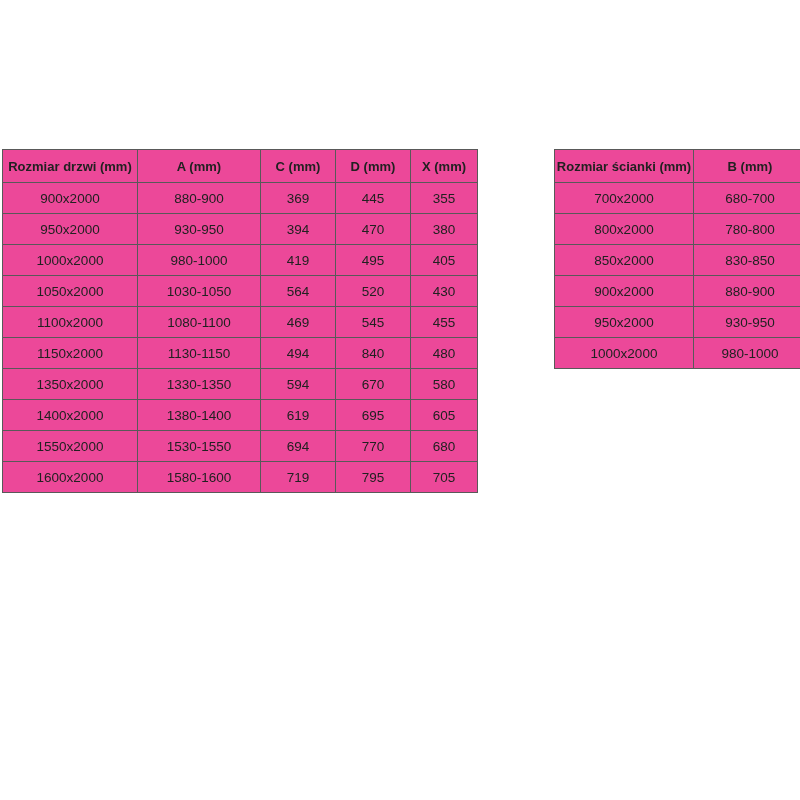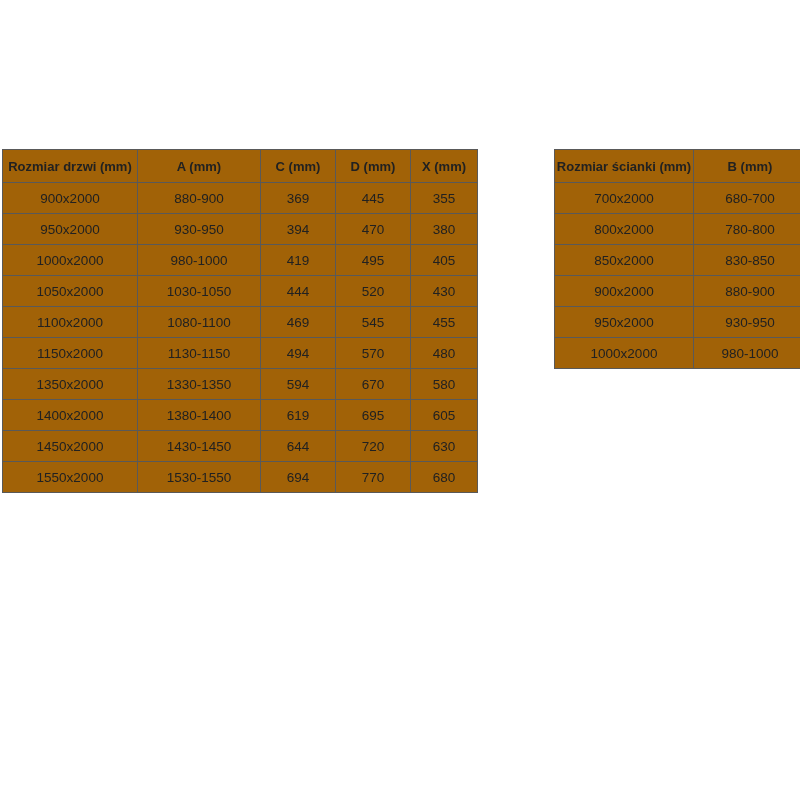--- a/index.html
+++ b/index.html
@@ -13,21 +13,21 @@
     height: 800px;
     background: #ffffff;
     font-family: "Liberation Sans", sans-serif;
     color: #212121;
     overflow: hidden;
   }
   table.spec {
     position: absolute;
     border-collapse: collapse;
     table-layout: fixed;
-    background: #a16207;
+    background: #ec4899;
     padding-left: 32px;
   }
   table.spec th,
   table.spec td {
     border: 1px solid #595959;
     text-align: center;
     vertical-align: middle;
     padding: 0;
     overflow: hidden;
     white-space: nowrap;
@@ -94,65 +94,65 @@
         <tr>
           <td>1000x2000</td>
           <td>980-1000</td>
           <td>419</td>
           <td>495</td>
           <td>405</td>
         </tr>
         <tr>
           <td>1050x2000</td>
           <td>1030-1050</td>
-          <td>444</td>
+          <td>564</td>
           <td>520</td>
           <td>430</td>
         </tr>
         <tr>
           <td>1100x2000</td>
           <td>1080-1100</td>
           <td>469</td>
           <td>545</td>
           <td>455</td>
         </tr>
         <tr>
           <td>1150x2000</td>
           <td>1130-1150</td>
           <td>494</td>
-          <td>570</td>
+          <td>840</td>
           <td>480</td>
         </tr>
         <tr>
           <td>1350x2000</td>
           <td>1330-1350</td>
           <td>594</td>
           <td>670</td>
           <td>580</td>
         </tr>
         <tr>
           <td>1400x2000</td>
           <td>1380-1400</td>
           <td>619</td>
           <td>695</td>
           <td>605</td>
         </tr>
         <tr>
-          <td>1450x2000</td>
-          <td>1430-1450</td>
-          <td>644</td>
-          <td>720</td>
-          <td>630</td>
-        </tr>
-        <tr>
           <td>1550x2000</td>
           <td>1530-1550</td>
           <td>694</td>
           <td>770</td>
           <td>680</td>
+        </tr>
+        <tr>
+          <td>1600x2000</td>
+          <td>1580-1600</td>
+          <td>719</td>
+          <td>795</td>
+          <td>705</td>
         </tr>
       </tbody>
     </table>
 
   <table id="walls-table" class="spec">
     <colgroup>
       <col style="width:139px">
       <col style="width:113px">
     </colgroup>
   <thead>

